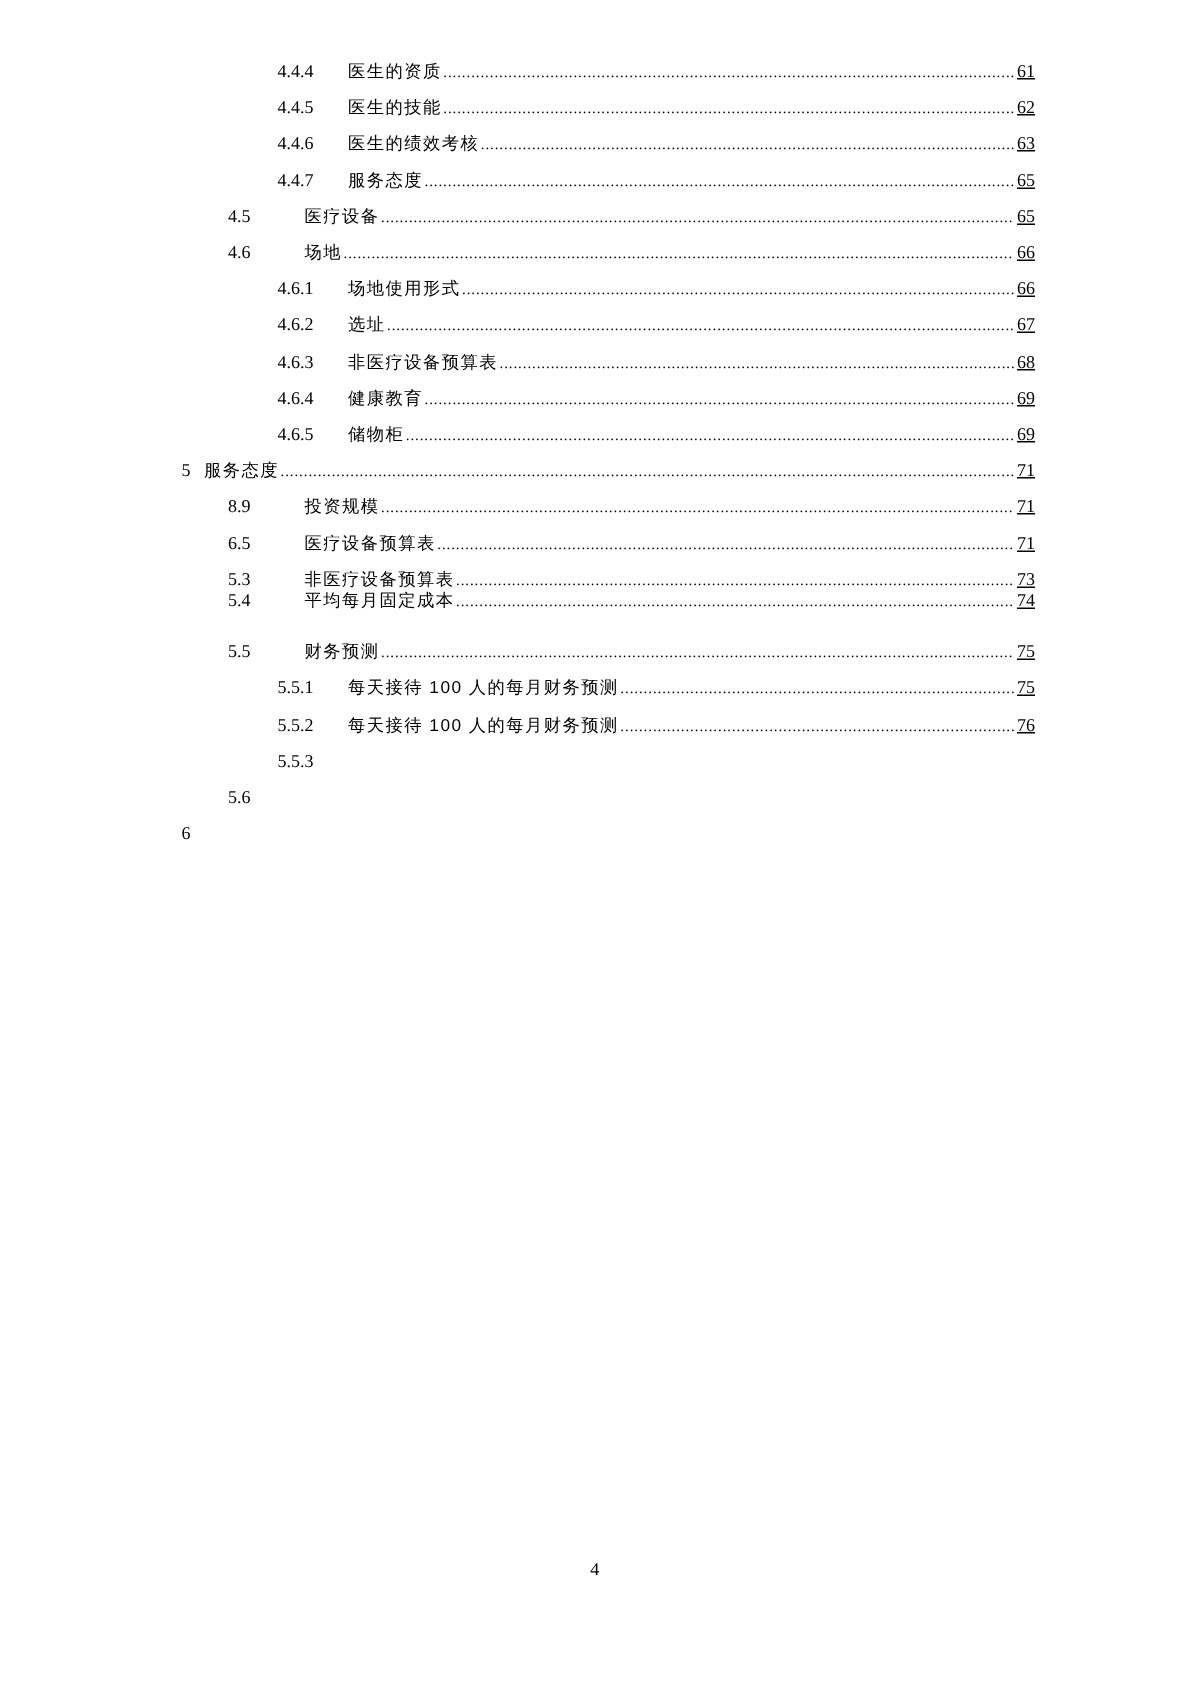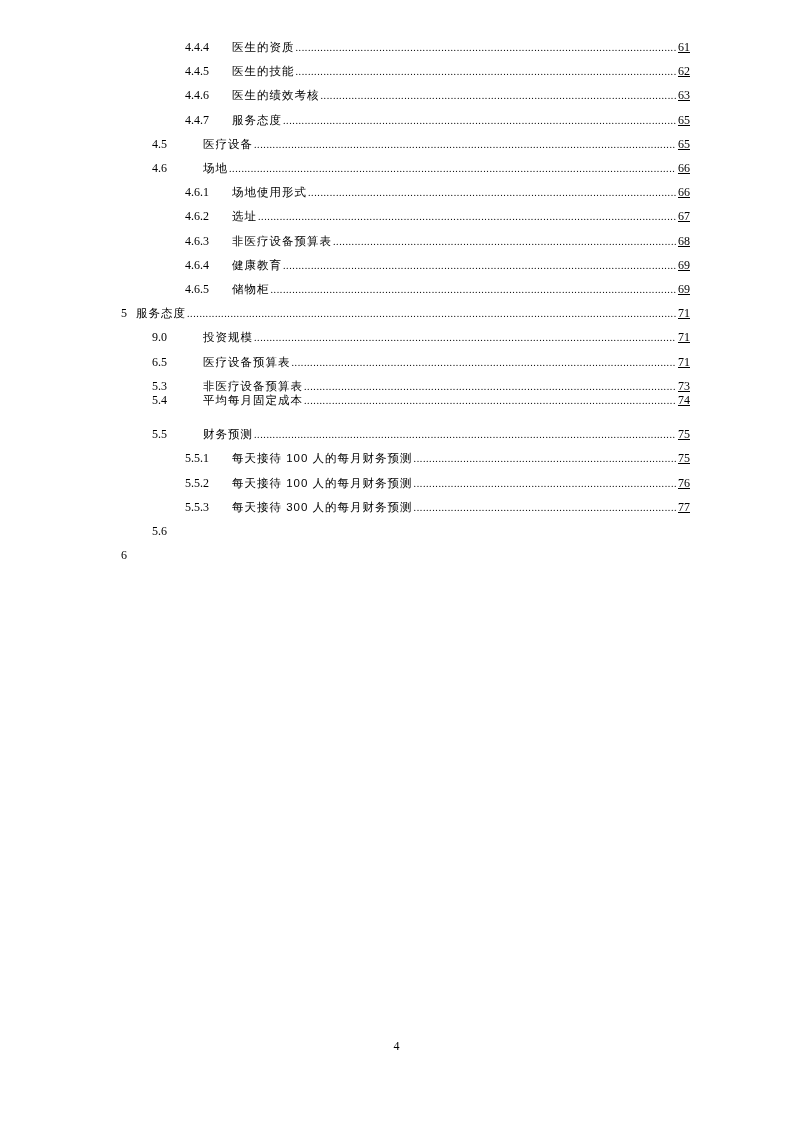--- a/index.html
+++ b/index.html
@@ -115,21 +115,21 @@
   </div>
   <div class="row lvl1" style="top:266.2px">
     <span class="num">5</span>
     <span class="line">
         <span class="title">服务态度</span>
         <span class="leader"></span>
         <span class="page">71</span>
       </span>
   </div>
   <div class="row lvl2" style="top:290.4px">
-    <span class="num">9.0</span>
+    <span class="num">8.9</span>
     <span class="line">
         <span class="title">投资规模</span>
         <span class="leader"></span>
         <span class="page">71</span>
       </span>
   </div>
   <div class="row lvl2" style="top:314.6px">
     <span class="num">6.5</span>
     <span class="line">
         <span class="title">医疗设备预算表</span>
@@ -172,25 +172,20 @@
   <div class="row lvl3" style="top:435.6px">
     <span class="num">5.5.2</span>
     <span class="line">
         <span class="title">每天接待 100 人的每月财务预测</span>
         <span class="leader"></span>
         <span class="page">76</span>
       </span>
   </div>
   <div class="row lvl3" style="top:459.8px">
     <span class="num">5.5.3</span>
-    <span class="line">
-        <span class="title">每天接待 300 人的每月财务预测</span>
-        <span class="leader"></span>
-        <span class="page">77</span>
-      </span>
   </div>
   <div class="row lvl2" style="top:484px">
     <span class="num">5.6</span>
   </div>
   <div class="row lvl1" style="top:508.2px">
     <span class="num">6</span>
   </div>
 </div>
 
 <div class="footer">4</div>

